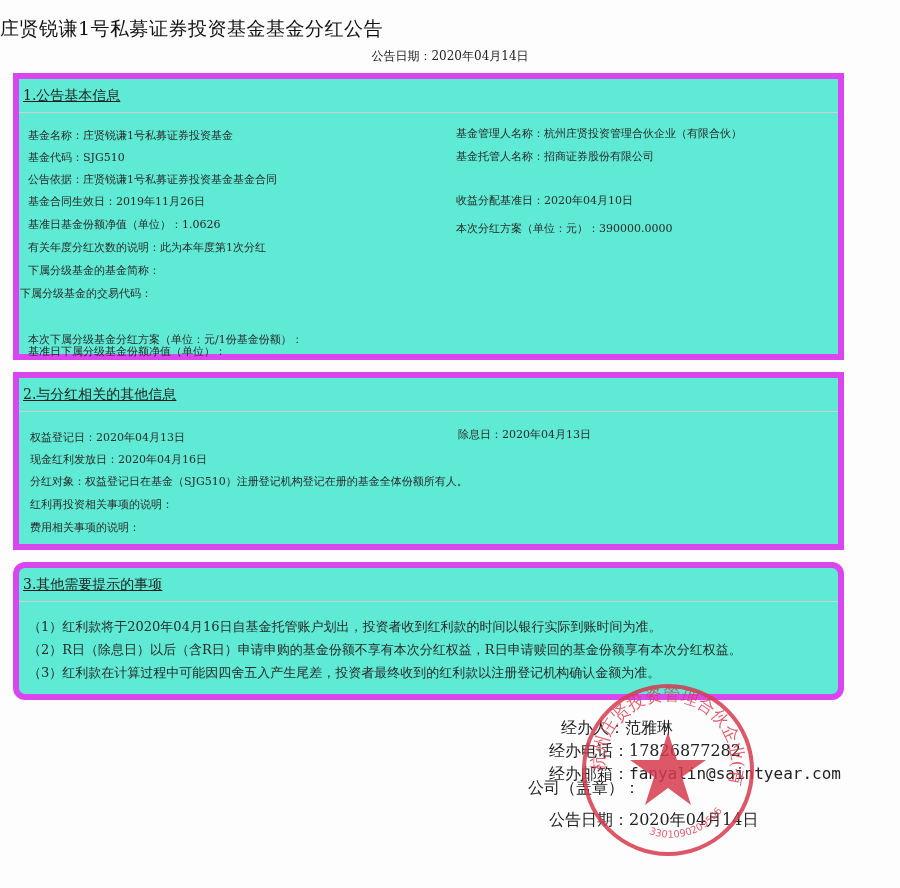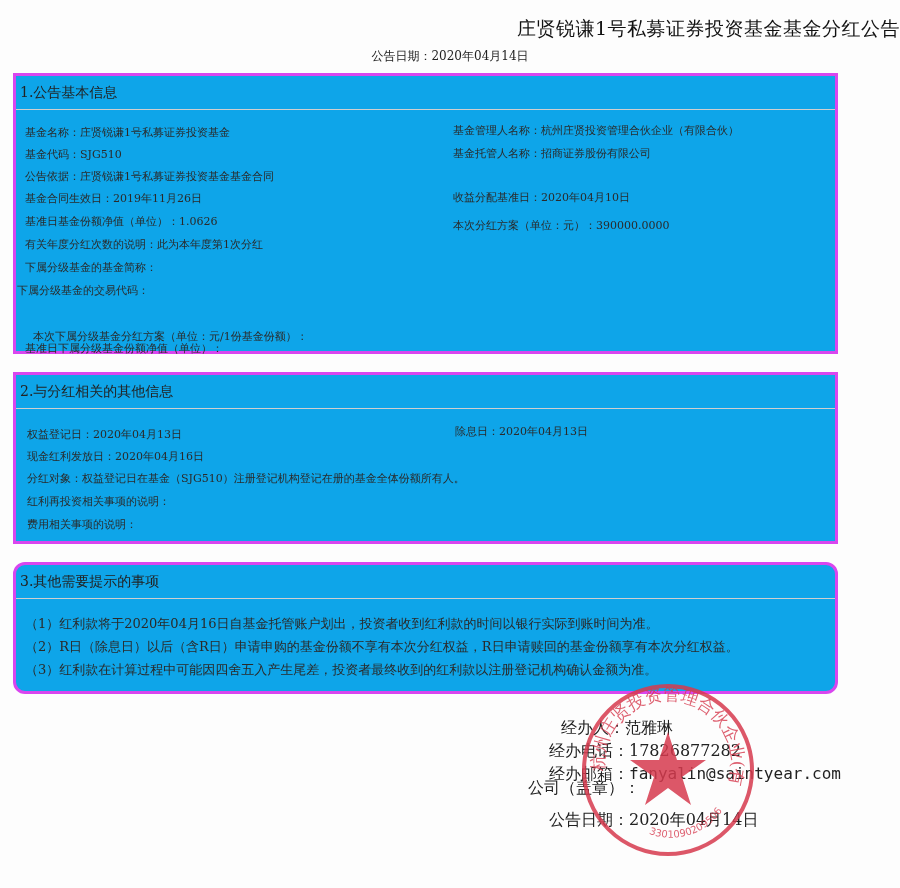--- a/index.html
+++ b/index.html
@@ -1,30 +1,30 @@
 <!DOCTYPE html>
 <html><head>
 <meta charset="utf-8">
 <style>
   html, body { margin:0; padding:0; }
   body {
     width:900px; height:888px; background:#fdfdfd; position:relative; overflow:hidden;
     font-family:"DejaVu Serif", "Liberation Serif", serif; color:#1e1e1e;
   }
   .title {
-    position:absolute; left:0; width:900px; top:16px; text-align:right;
+    position:absolute; left:0; width:900px; top:16px; text-align:left;
     font-size:19px; letter-spacing:0.5px; color:#111;
   }
   .subdate {
     position:absolute; left:0; width:900px; top:48px; text-align:center;
     font-size:12px; color:#222;
   }
   .section {
     position:absolute; left:13px; width:819px;
-    border:3px solid #d946ef; background:#0ea5e9;
+    border:6px solid #d946ef; background:#5eead4;text-decoration:underline;
   }
   .sec-head {
     height:33px; line-height:33px; padding-left:4px; font-size:14px; color:#222;
     border-bottom:1px solid #cfcfcf;
   }
   .sec-body { position:relative; }
   .row {
     position:absolute; font-size:11px; color:#2a2a2a; white-space:nowrap;
   }
   .note { position:absolute; left:9px; font-size:13px; white-space:nowrap; color:#2a2a2a; }
@@ -44,21 +44,21 @@
   <div class="sec-body">
     <div class="row" style="left:9px;top:15px;"><span>基金名称：</span><span>庄贤锐谦1号私募证券投资基金</span></div>
     <div class="row" style="left:9px;top:37px;"><span>基金代码：</span><span>SJG510</span></div>
     <div class="row" style="left:9px;top:59px;"><span>公告依据：</span><span>庄贤锐谦1号私募证券投资基金基金合同</span></div>
     <div class="row" style="left:9px;top:81px;"><span>基金合同生效日：</span><span>2019年11月26日</span></div>
     <div class="row" style="left:9px;top:104px;"><span>基准日基金份额净值（单位）：</span><span>1.0626</span></div>
     <div class="row" style="left:9px;top:127px;"><span>有关年度分红次数的说明：</span><span>此为本年度第1次分红</span></div>
     <div class="row" style="left:9px;top:150px;"><span>下属分级基金的基金简称：</span><span></span></div>
     <div class="row" style="left:1px;top:173px;"><span>下属分级基金的交易代码：</span><span></span></div>
     <div class="row" style="left:9px;top:196px;margin-top:35px;"><span>基准日下属分级基金份额净值（单位）：</span><span></span></div>
-    <div class="row" style="left:9px;top:219px;margin-left:8px;"><span>本次下属分级基金分红方案（单位：元/1份基金份额）：</span><span></span></div>
+    <div class="row" style="left:9px;top:219px;"><span>本次下属分级基金分红方案（单位：元/1份基金份额）：</span><span></span></div>
 
     <div class="row" style="left:437px;top:13px;"><span>基金管理人名称：</span><span>杭州庄贤投资管理合伙企业（有限合伙）</span></div>
     <div class="row" style="left:437px;top:36px;"><span>基金托管人名称：</span><span>招商证券股份有限公司</span></div>
     <div class="row" style="left:437px;top:80px;"><span>收益分配基准日：</span><span>2020年04月10日</span></div>
     <div class="row" style="left:437px;top:102px;margin-top:6px;"><span>本次分红方案（单位：元）：</span><span>390000.0000</span></div>
   </div>
 </div>
 
 <div class="section" style="top:372px;height:166px;">
   <div class="sec-head">2.与分红相关的其他信息</div>

